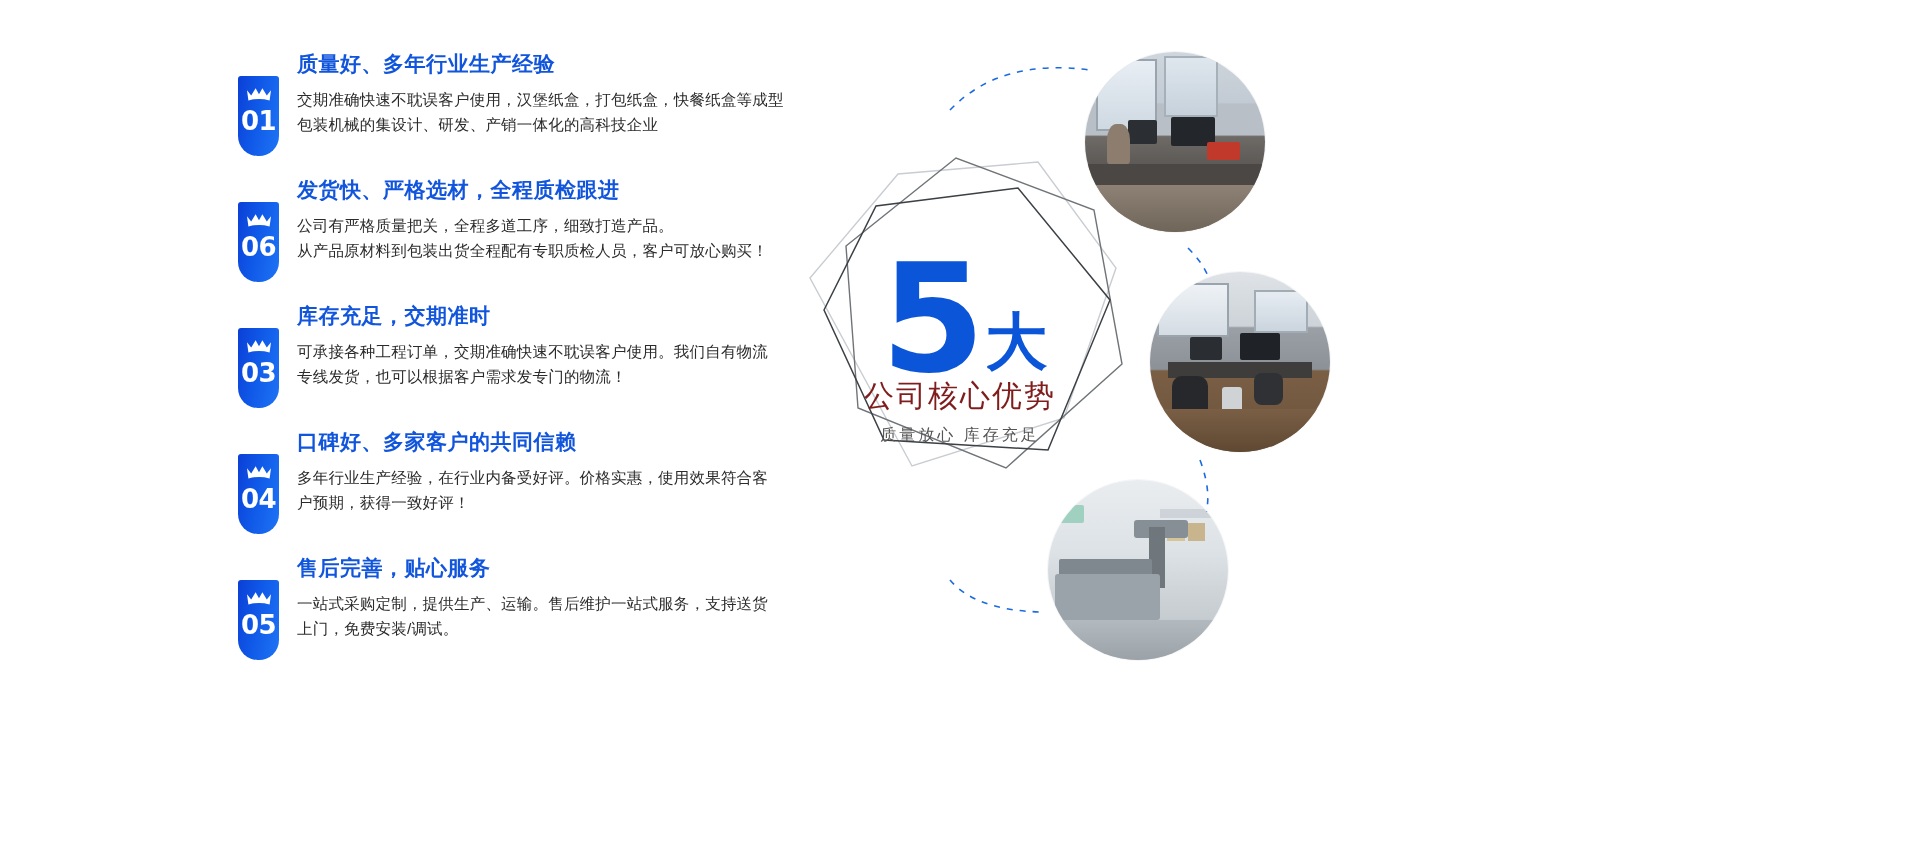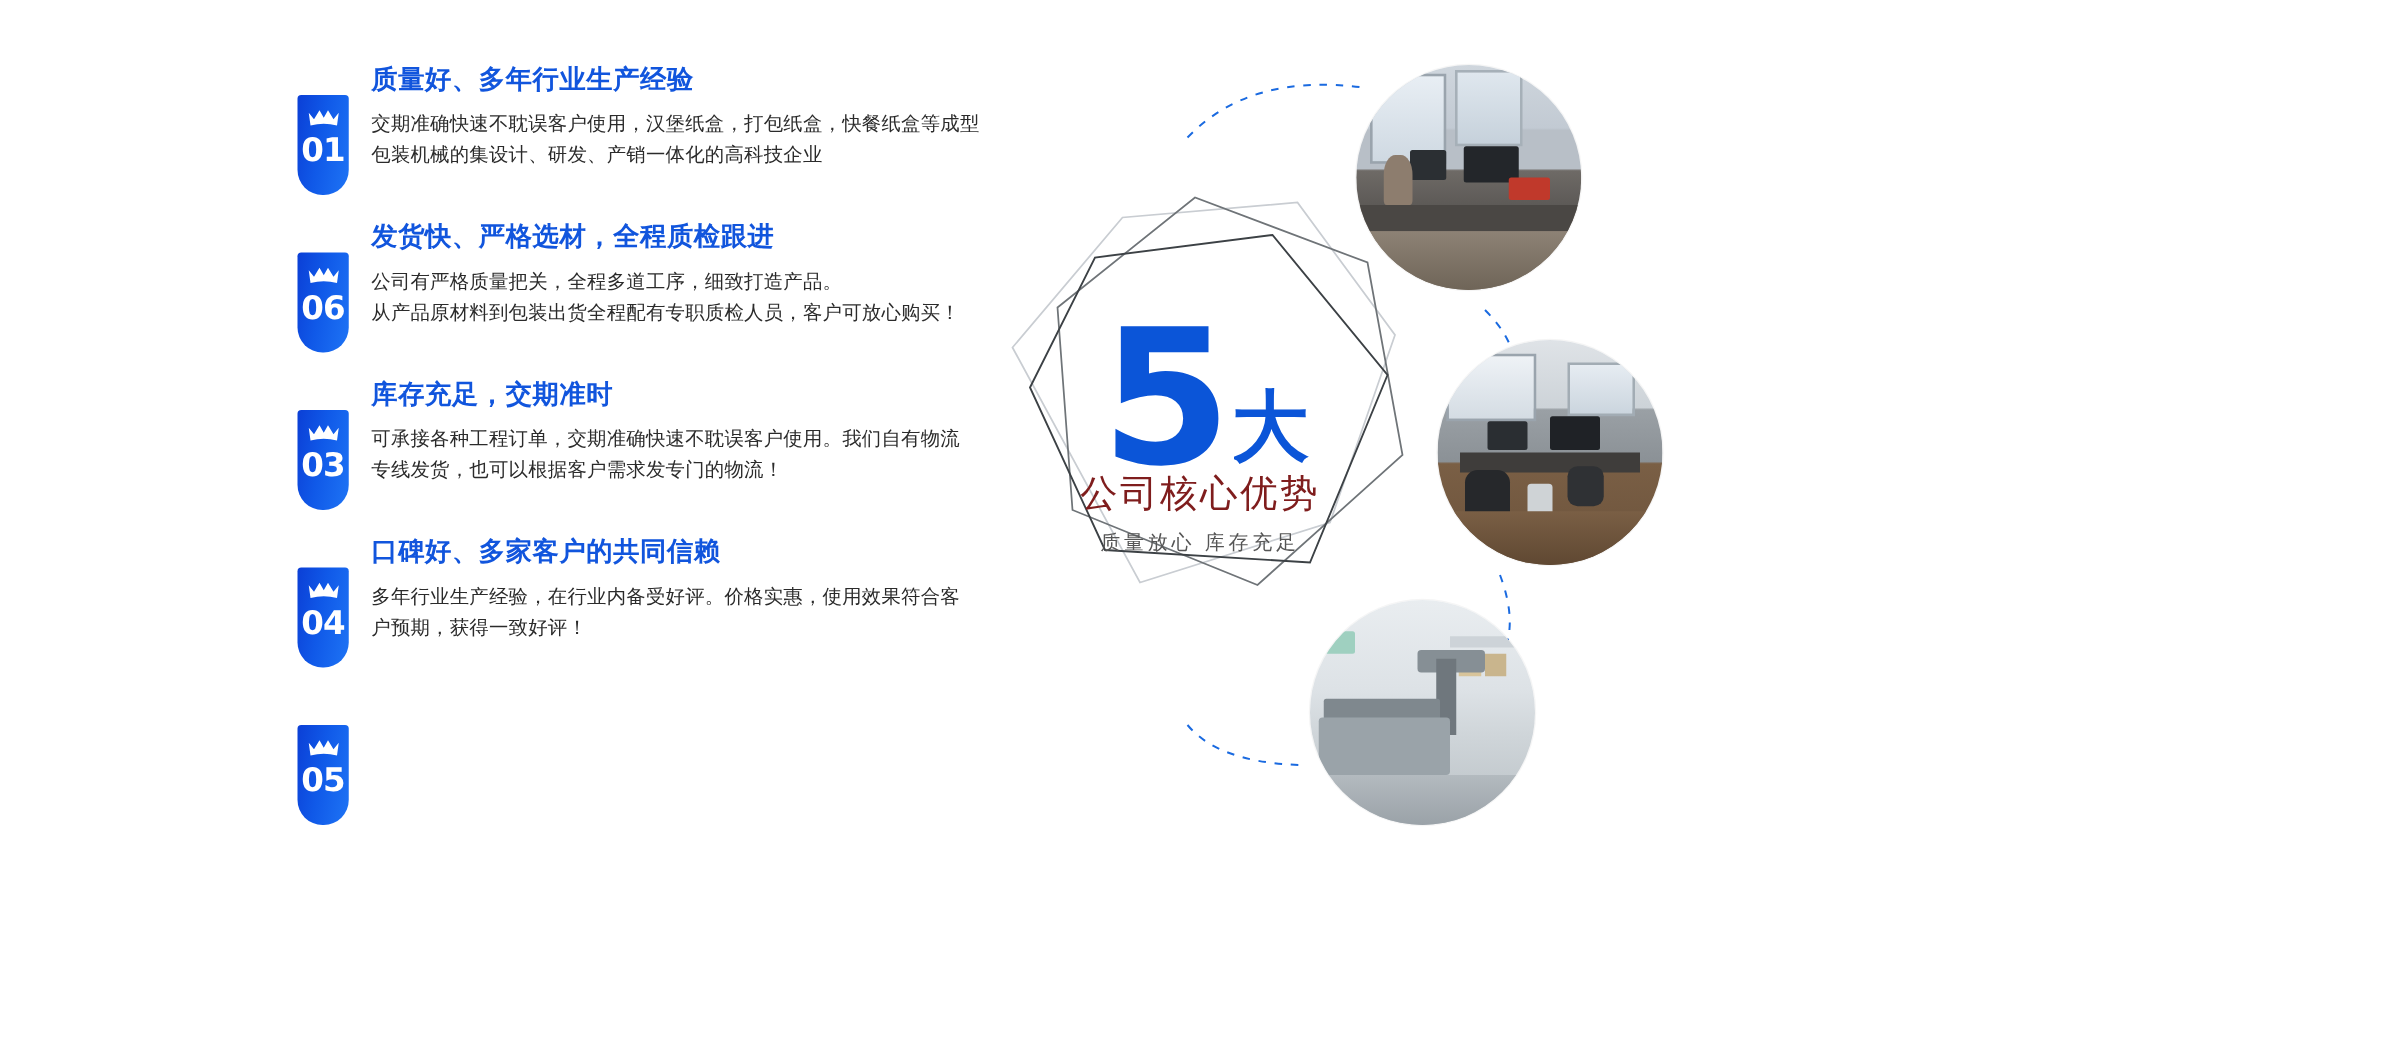--- a/index.html
+++ b/index.html
@@ -184,20 +184,25 @@
       </div>
     </div>
 
     <div class="feature">
       <div class="badge">
         <svg class="crown" viewBox="0 0 26 17">
           <path d="M1 3.2 L5.2 8.4 L9.6 1.2 L13 7.2 L16.4 1.2 L20.8 8.4 L25 3.2 L23.6 13.4 Q13 10.6 2.4 13.4 Z" fill="#ffffff"></path>
         </svg>
         <span class="num">05</span>
       </div>
+      <div class="ftext">
+        <p class="fhead">售后完善，贴心服务</p>
+        <p class="fline">一站式采购定制，提供生产、运输。售后维护一站式服务，支持送货</p>
+        <p class="fline">上门，免费安装/调试。</p>
+      </div>
     </div>
 
   </div>
 
   <svg style="position:absolute;left:930px;top:40px;width:420px;height:620px;" viewBox="0 0 420 620">
     <path d="M20 70 Q70 18 160 30" fill="none" stroke="#1a6ae0" stroke-width="1.6" stroke-dasharray="6 7"></path>
     <path d="M258 208 Q300 250 268 288" fill="none" stroke="#1a6ae0" stroke-width="1.6" stroke-dasharray="6 7"></path>
     <path d="M270 420 Q300 500 215 520" fill="none" stroke="#1a6ae0" stroke-width="1.6" stroke-dasharray="6 7"></path>
     <path d="M20 540 Q45 570 110 572" fill="none" stroke="#1a6ae0" stroke-width="1.6" stroke-dasharray="6 7"></path>
   </svg>

